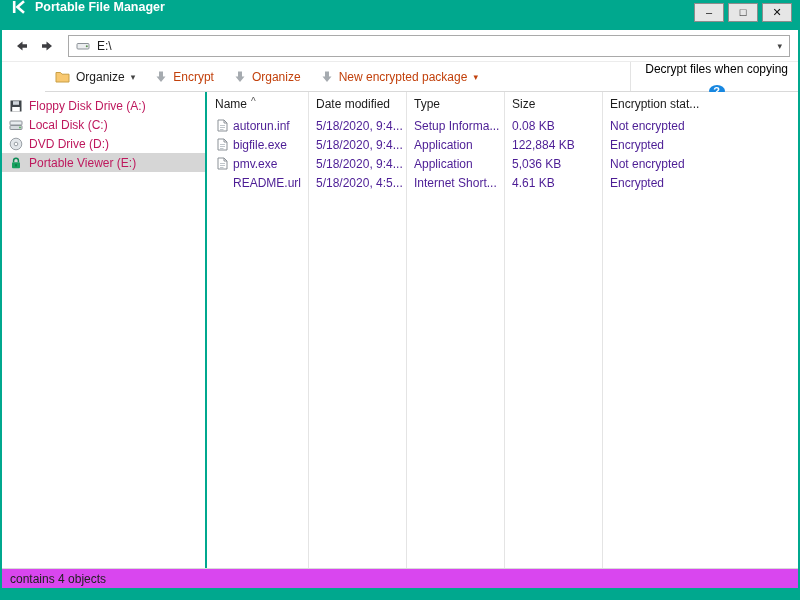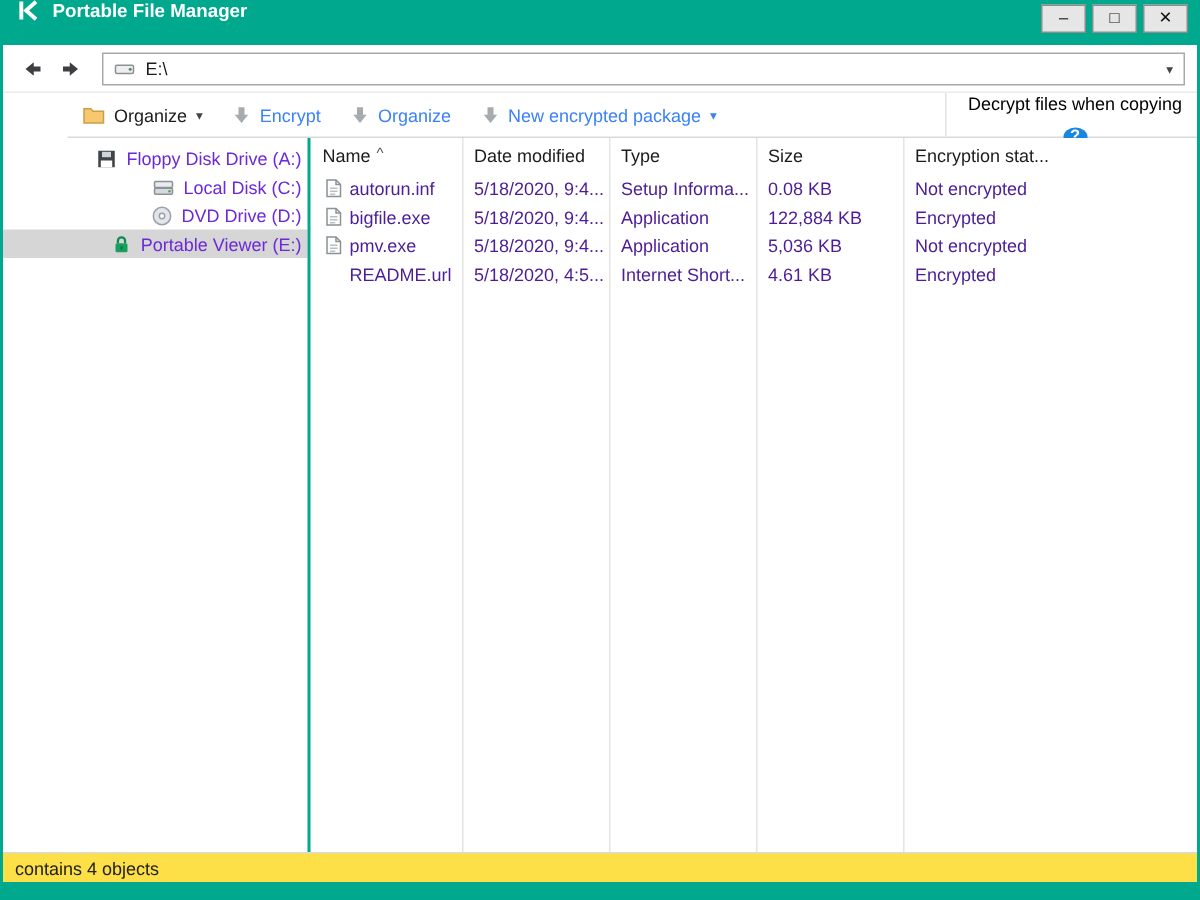--- a/index.html
+++ b/index.html
@@ -59,39 +59,39 @@
   
   .toolbar {
     height: 30px; flex: 0 0 auto;
     display: flex; align-items: center;
     padding: 0 10px; gap: 20px;
     border-bottom: 1px solid #d9d9d9;
     font-size: 12px; background: #ffffff; margin-left: 43px;
   }
   .tb-btn { display: flex; align-items: center; gap: 6px; color: #1c1c1c; cursor: default; }
   .tb-btn .caret { font-size: 9px; color: #444; }
-  .tb-btn.disabled, .tb-btn.disabled .caret { color: #3b82f6; align-items: center; }
+  .tb-btn.disabled, .tb-btn.disabled .caret { color: #c2410c; align-items: center; }
   .tb-right {
     margin-left: auto; height: 100%;
     display: flex; align-items: center; gap: 9px;
     border-left: 1px solid #e3e3e3; padding-left: 14px; flex-direction: column;
   }
   .help-badge {
     width: 16px; height: 16px; border-radius: 50%;
     background: #1787e0; color: #fff;
     font-size: 11px; font-weight: bold;
     display: flex; align-items: center; justify-content: center;
   }
 
   
   .content { flex: 1 1 auto; display: flex; min-height: 0; background: #ffffff; }
   .sidebar { width: 203px; flex: 0 0 auto; padding-top: 4px; font-size: 12px; }
   .side-item {
     height: 19px; display: flex; align-items: center; gap: 6px;
-    padding: 0 4px 0 7px; color: #6d28d9; white-space: nowrap; justify-content: flex-end;
+    padding: 0 4px 0 7px; color: #be185d; white-space: nowrap;
   }
   .side-item.selected { background: #d6d6d6; }
   .pane-divider { width: 2px; background: #00a88e; flex: 0 0 auto; }
 
   .main { flex: 1 1 auto; position: relative; font-size: 12px; min-width: 0; }
   .vline { position: absolute; top: 0; bottom: 0; width: 1px; background: #e4e4e4; }
   .vl-1 { left: 101px; } .vl-2 { left: 199px; } .vl-3 { left: 297px; } .vl-4 { left: 395px; }
 
   .list-header { display: flex; height: 24px; align-items: center; color: #1c1c1c; position: relative; }
   .col { padding-left: 8px; white-space: nowrap; overflow: hidden; }
@@ -99,21 +99,21 @@
   .c-type { width: 98px; } .c-size { width: 98px; } .c-enc { flex: 1; }
   .sort-caret { font-size: 10px; color: #555; position: relative; top: -3px; margin-left: 4px; }
 
   .file-row { display: flex; height: 19px; align-items: center; color: #4c1d95; }
   .file-row .c-name { display: flex; align-items: center; gap: 5px; padding-left: 10px; }
   .ficon { display: flex; align-items: center; flex: 0 0 auto; }
 
   
   .statusbar {
     height: 20px; flex: 0 0 auto;
-    background: #fde047; border-top: 1px solid #d9d9d9;
+    background: #d946ef; border-top: 1px solid #d9d9d9;
     display: flex; align-items: center;
     padding: 0 8px; font-size: 12px; color: #222;
   }
   .bottom-strip { height: 12px; flex: 0 0 auto; background: #00a88e; }
 </style>
 </head>
 <body>
 
 <div class="window">
 

